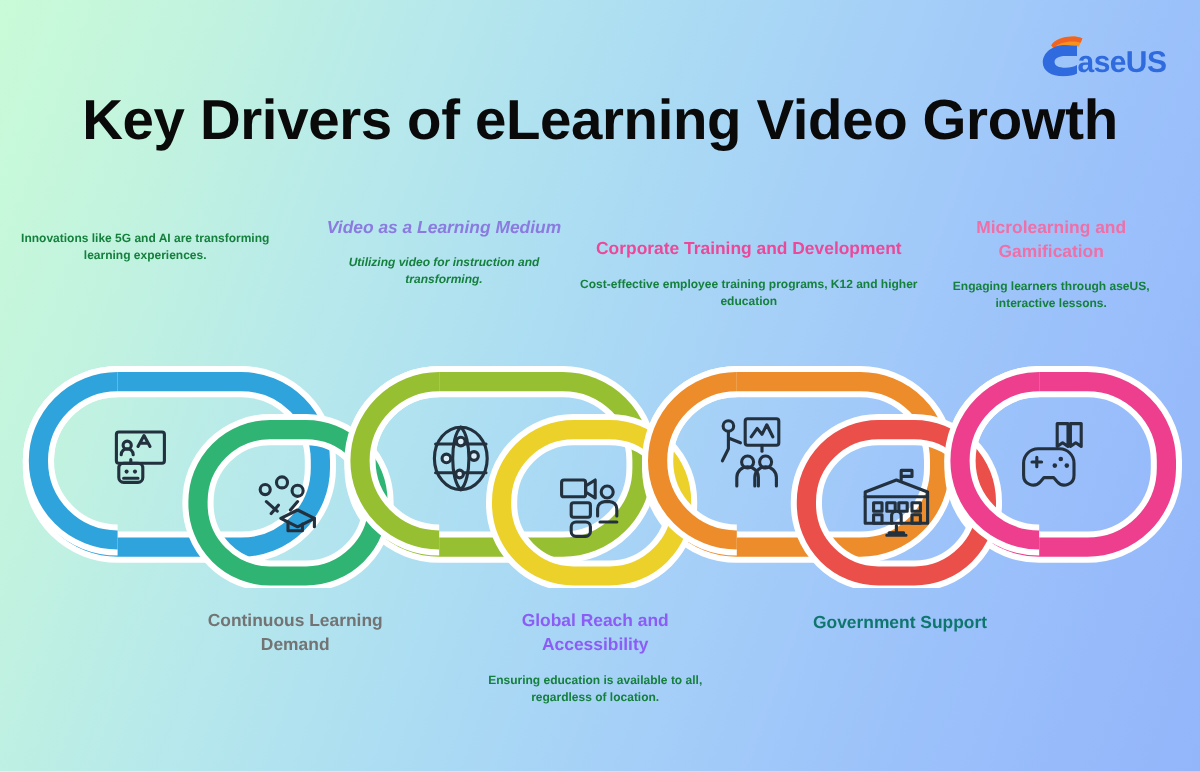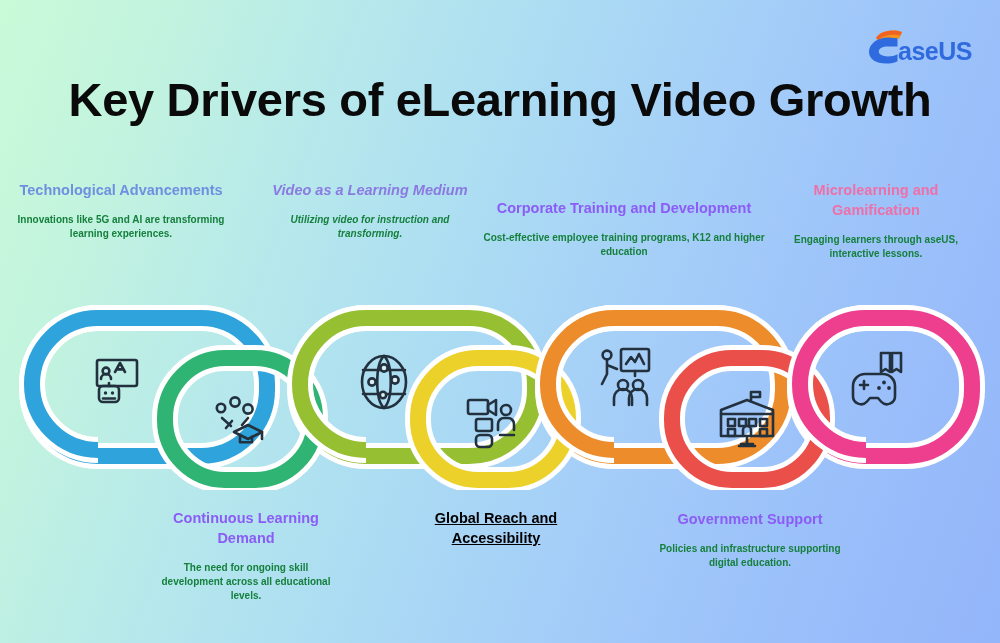--- a/index.html
+++ b/index.html
@@ -191,44 +191,42 @@
       <path d="M20 26 h18 a12 12 0 0 1 12 12 v10 a8 8 0 0 1 -14 5.5 l-3 -3.5 h-8 l-3 3.5 A8 8 0 0 1 8 48 v-10 a12 12 0 0 1 12 -12 Z"></path>
       <path d="M15 37 h8 M19 33 v8"></path>
       <circle cx="39" cy="34.5" r="1.9" fill="#23313f" stroke="none"></circle>
       <circle cx="44" cy="40" r="1.9" fill="#23313f" stroke="none"></circle>
       <circle cx="34" cy="40" r="1.9" fill="#23313f" stroke="none"></circle>
     </svg>
   </div>
 </div>
 
 <div class="cap cap-1">
-  <div class="head" style="color: rgb(111, 143, 224);">Technological Advancements</div>
   <div class="body">Innovations like 5G and AI are transforming learning experiences.</div>
 </div>
 
 <div class="cap cap-2">
   <div class="head" style="color: rgb(139, 122, 224);">Video as a Learning Medium</div>
   <div class="body">Utilizing video for instruction and transforming.</div>
 </div>
 
 <div class="cap cap-3">
-  <div class="head" style="color: #8b5cf6;">Corporate Training and Development</div>
+  <div class="head" style="color: #ec4899;">Corporate Training and Development</div>
   <div class="body">Cost-effective employee training programs, K12 and higher education</div>
 </div>
 
 <div class="cap cap-4">
   <div class="head" style="color: rgb(239, 111, 168);">Microlearning and Gamification</div>
   <div class="body">Engaging learners through aseUS, interactive lessons.</div>
 </div>
 
 <div class="cap bottom cap-5">
-  <div class="head" style="color: #8b5cf6;">Continuous Learning Demand</div>
-  <div class="body">The need for ongoing skill development across all educational levels.</div>
+  <div class="head" style="color: #737373;">Continuous Learning Demand</div>
 </div>
 
 <div class="cap bottom cap-6">
-  <div class="head" style="color: #000000; text-decoration: underline;">Global Reach and Accessibility</div>
+  <div class="head" style="color: #8b5cf6;">Global Reach and Accessibility</div>
+  <div class="body">Ensuring education is available to all, regardless of location.</div>
 </div>
 
 <div class="cap bottom cap-7">
-  <div class="head" style="color: #8b5cf6;">Government Support</div>
-  <div class="body">Policies and infrastructure supporting digital education.</div>
+  <div class="head" style="color: #0f766e;">Government Support</div>
 </div>
 
 </body></html>

